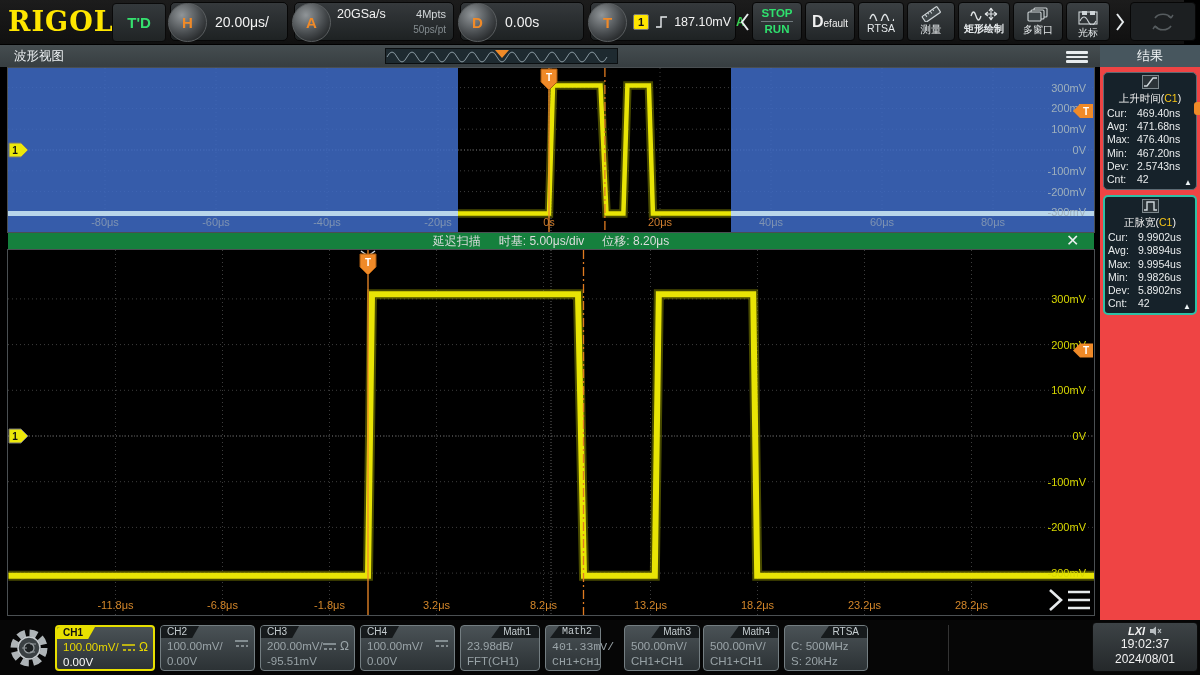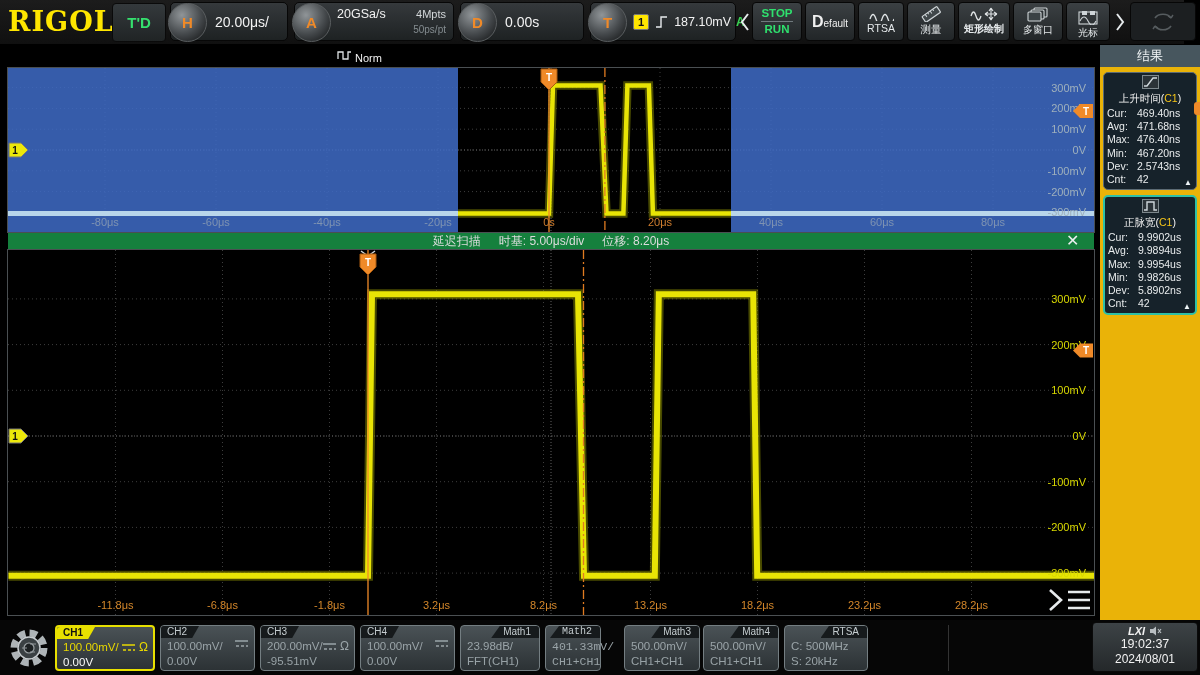--- a/index.html
+++ b/index.html
@@ -49,21 +49,21 @@
 
   .win{position:absolute;left:8px;background:#000;outline:1px solid #4a4f52;}
   #upper-win{top:68px;width:1086px;height:164px;}
   #main-win{top:250px;width:1086px;height:365px;}
 
   .delaybar{position:absolute;left:8px;top:233px;width:1086px;height:16px;background:#15803d;color:#dcdcdc;
             font-size:12px;display:flex;align-items:center;justify-content:center;gap:18px;}
   .dclose{position:absolute;left:1058px;top:-2px;font-size:16px;color:#eceff0;cursor:default;}
 
   
-  .rpanel{position:absolute;left:1100px;top:45px;width:100px;height:575px;background:#eab308;}
+  .rpanel{position:absolute;left:1100px;top:45px;width:100px;height:575px;background:#ef4444;}
   .rhead{height:22px;background:#47565e;color:#f2f5f6;font-size:13px;display:flex;align-items:center;justify-content:center;}
   .mcard{position:relative;margin:5px 3px 0 3px;background:#16222a;border:1px solid #5c6b74;border-radius:5px;padding:2px 3px 3px 3px;}
   .mcard.hl{border:2px solid #2fc0a6;}
   .mtitle{display:flex;align-items:center;gap:3px;font-size:10.5px;color:#f2f2f2;white-space:nowrap;margin-bottom:1px;flex-direction:column;}
   .mC1{color:#f5c518;}
   .micon{width:15px;height:12px;background:#2b3338;border:1px solid #7c878c;flex:none;}
   .mrow{display:flex;font-size:10.5px;color:#e9eced;line-height:13.2px;}
   .mrow span:first-child{width:30px;flex:none;}
   .tri{position:absolute;right:4px;bottom:2px;font-size:8px;color:#eef4f6;}
   .edge-tab{position:absolute;left:1194px;top:102px;width:6px;height:13px;background:#f08a28;border-radius:3px 0 0 3px;}
@@ -205,20 +205,34 @@
 
     <div class="disbtn" style="left:1130px;width:66px;">
       <svg width="30" height="26">
         <path d="M7 9 a9 7 0 0 1 16 0" fill="none" stroke="#565c5f" stroke-width="1.6"></path>
         <path d="M23 17 a9 7 0 0 1 -16 0" fill="none" stroke="#565c5f" stroke-width="1.6"></path>
         <path d="M23 9 l-3 -2 M23 9 l2 -3 M7 17 l3 2 M7 17 l-2 3" stroke="#565c5f" stroke-width="1.4"></path>
       </svg>
     </div>
   </div>
 
+  <div class="titlebar">
+    <span class="vtitle">波形视图</span>
+    <div class="sinestrip">
+      <svg width="231" height="14">
+        <path d="M1 8 q5 -10 10 0 t10 0 t10 0 t10 0 t10 0 t10 0 t10 0 t10 0 t10 0 t10 0 t10 0 t10 0 t10 0 t10 0 t10 0 t10 0 t10 0 t10 0 t10 0 t10 0 t10 0 t10 0" fill="none" stroke="#8a9aa2" stroke-width="1"></path>
+        <polygon points="109,1 123,1 116,9" fill="#f08a28"></polygon>
+      </svg>
+    </div>
+    <div class="hamb">
+        <div></div>
+        <div></div>
+        <div></div>
+      </div>
+  </div>
 
   <div class="win" id="upper-win">
     <svg id="upper-svg" width="1086" height="164" viewBox="0 0 1086 164">
         <rect x="0" y="0" width="1086" height="164" fill="#000"></rect>
         <line x1="97" y1="0" x2="97" y2="164" stroke="#3d3d3d" stroke-dasharray="1 3"></line>
         <line x1="208" y1="0" x2="208" y2="164" stroke="#3d3d3d" stroke-dasharray="1 3"></line>
         <line x1="319" y1="0" x2="319" y2="164" stroke="#3d3d3d" stroke-dasharray="1 3"></line>
         <line x1="430" y1="0" x2="430" y2="164" stroke="#3d3d3d" stroke-dasharray="1 3"></line>
         <line x1="541" y1="0" x2="541" y2="164" stroke="#3d3d3d" stroke-dasharray="1 3"></line>
         <line x1="652" y1="0" x2="652" y2="164" stroke="#3d3d3d" stroke-dasharray="1 3"></line>

